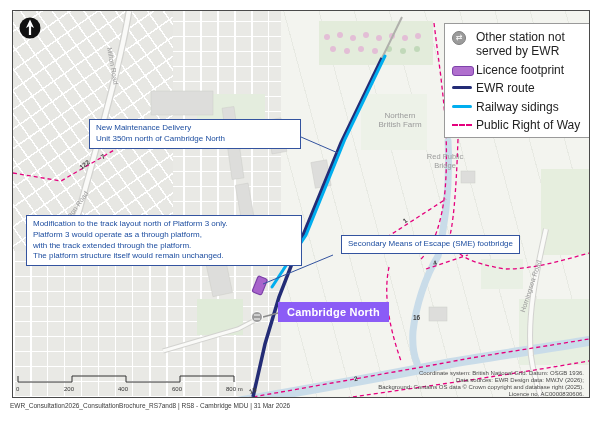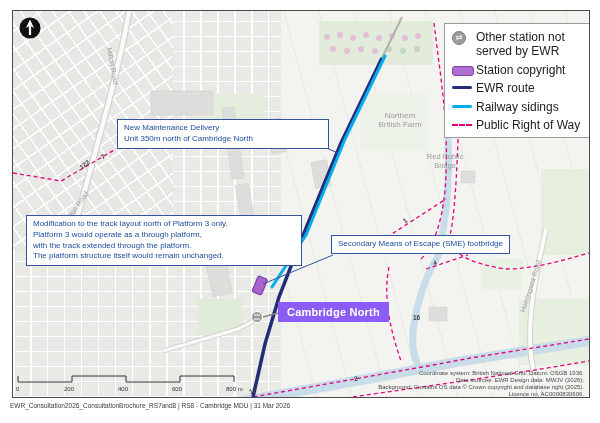--- a/index.html
+++ b/index.html
@@ -149,21 +149,21 @@
     <div class="leg-row">
       <span class="leg-icon">
           <span class="sw-circle">⇄</span>
         </span>
       <span class="leg-label">Other station not served by EWR</span>
     </div>
     <div class="leg-row">
       <span class="leg-icon">
           <span class="sw-footprint"></span>
         </span>
-      <span class="leg-label">Station copyright</span>
+      <span class="leg-label">Licence footprint</span>
     </div>
     <div class="leg-row">
       <span class="leg-icon">
           <span class="sw-route"></span>
         </span>
       <span class="leg-label">EWR route</span>
     </div>
     <div class="leg-row">
       <span class="leg-icon">
           <span class="sw-sidings"></span>
@@ -191,31 +191,31 @@
   <div class="maplabel" style="left:506px;top:300px;transform:rotate(-72deg);transform-origin:left top;font-size:7px;">Horningsea Road</div>
 
   <div class="pathnum" style="left:88px;top:142px;transform:rotate(-35deg);">7</div>
   <div class="pathnum" style="left:66px;top:150px;transform:rotate(-38deg);">122</div>
   <div class="pathnum" style="left:390px;top:206px;transform:rotate(-38deg);">1</div>
   <div class="pathnum" style="left:420px;top:248px;transform:rotate(-15deg);">4</div>
   <div class="pathnum" style="left:400px;top:303px;">16</div>
   <div class="pathnum" style="left:341px;top:364px;transform:rotate(-12deg);">2</div>
   <div class="pathnum" style="left:236px;top:376px;transform:rotate(-22deg);">13</div>
 
-  <div class="callout" style="left:76px;top:108px;width:198px;margin-left:28px;">
+  <div class="callout" style="left:76px;top:108px;width:198px;">
     <span class="l2">New Maintenance Delivery</span>
     <span class="l2">Unit 350m north of Cambridge North</span>
   </div>
   <div class="callout" style="left:13px;top:204px;width:262px;">
     <span class="l2">Modification to the track layout north of Platform 3 only.</span>
     <span class="l2">Platform 3 would operate as a through platform,</span>
     <span class="l2">with the track extended through the platform.</span>
     <span class="l2">The platform structure itself would remain unchanged.</span>
   </div>
-  <div class="callout" style="left:318px;top:224px;white-space:nowrap;">Secondary Means of Escape (SME) footbridge</div>
+  <div class="callout" style="left:328px;top:224px;white-space:nowrap;">Secondary Means of Escape (SME) footbridge</div>
 
   <div class="station-tag" style="left:265px;top:291px;">Cambridge North</div>
 
   <div id="scalebar">
     <svg width="230" height="18" viewBox="0 0 230 18">
       <path d="M2,10 L2,16 L56,16 L56,10 L110,10 L110,16 L164,16 L164,10 L218,10 L218,16" fill="none" stroke="#333" stroke-width="1"></path>
     </svg>
     <span class="scale-num" style="left:0px;">0</span>
     <span class="scale-num" style="left:48px;">200</span>
     <span class="scale-num" style="left:102px;">400</span>

